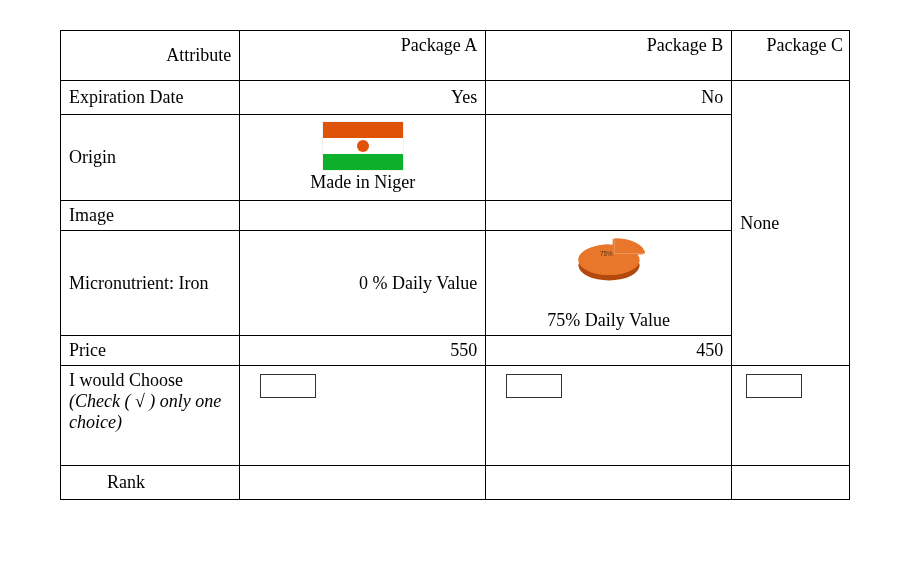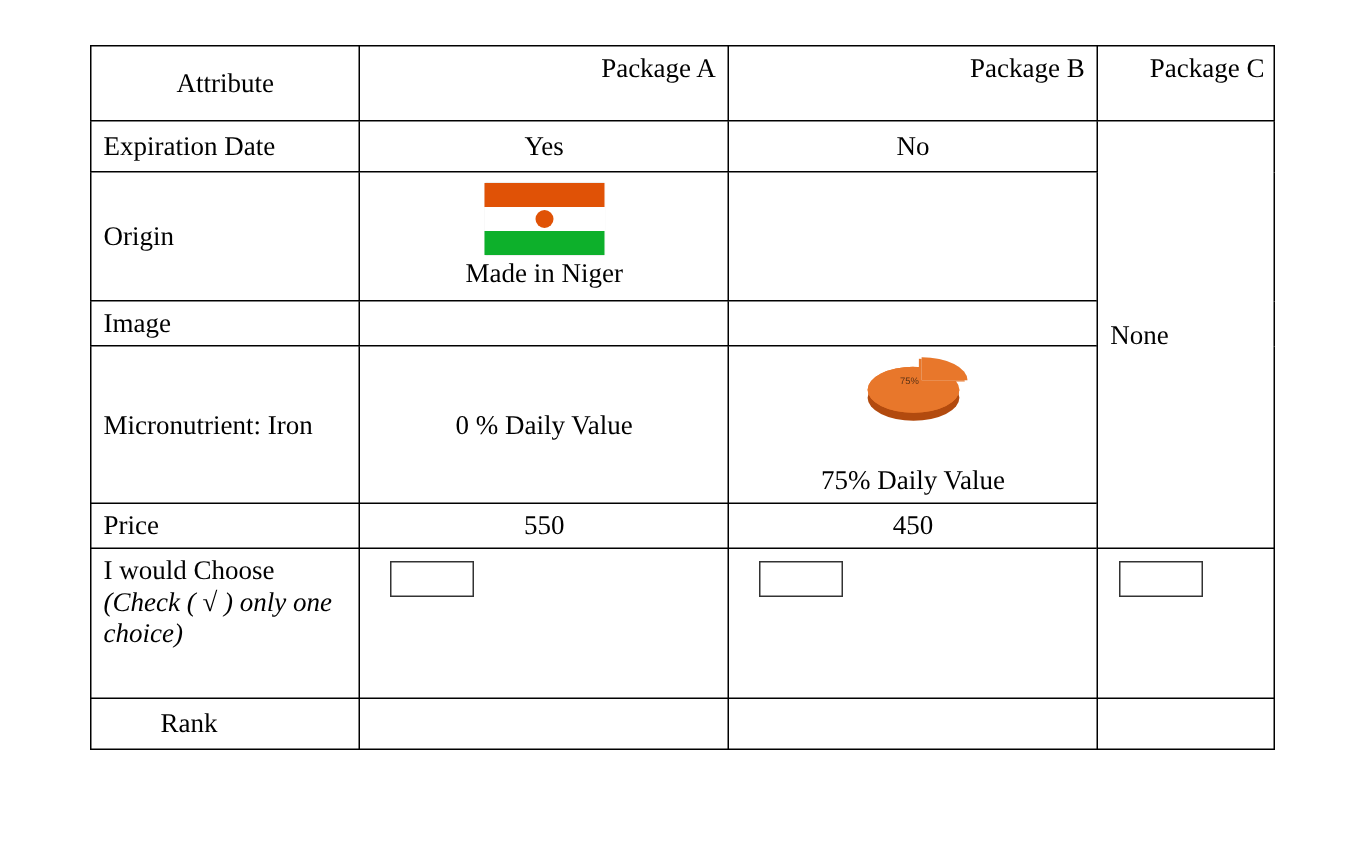--- a/index.html
+++ b/index.html
@@ -23,31 +23,31 @@
       vertical-align: middle;
       text-align: left;
       font-weight: normal;
     }
     th.header-cell {
       text-align: right;
       vertical-align: top;
       height: 50px;
     }
     th.attr-header {
-      text-align: center;
+      text-align: right;
       vertical-align: middle;
     }
     td.attr-cell {
       width: 175px;
       text-align: left;
       vertical-align: middle;
     }
     td.pkg-cell {
       width: 240px;
-      text-align: center;
+      text-align: right;
     }
     td.pkgc-cell {
       width: 115px;
       text-align: left;
       vertical-align: middle;
       margin-top: 29px;
     }
     .choose-cell {
       text-align: left;
       vertical-align: top;

